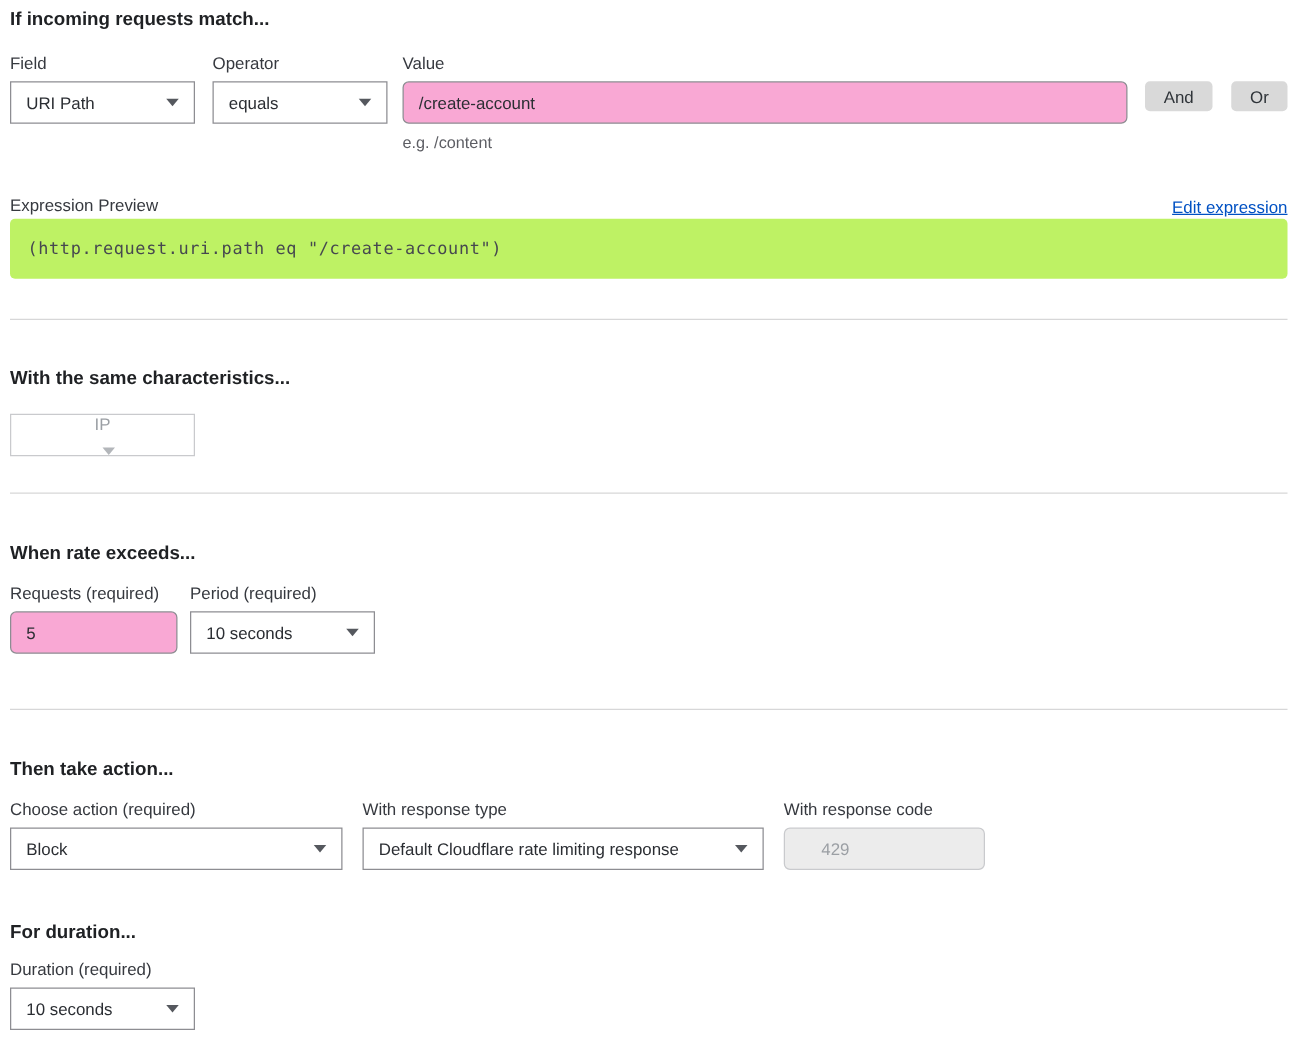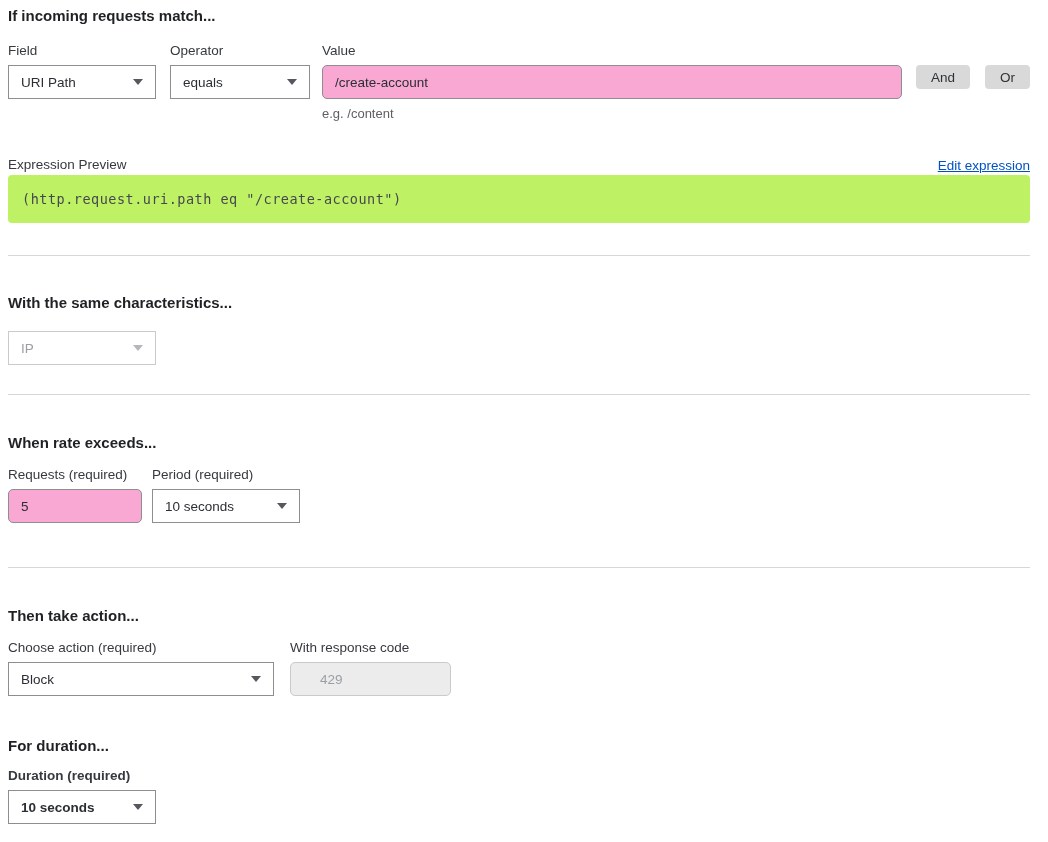--- a/index.html
+++ b/index.html
@@ -50,20 +50,21 @@
     border-left: 5px solid transparent;
     border-right: 5px solid transparent;
     border-top: 6px solid #55585e;
     margin-left: 10px;
     flex: 0 0 auto;
   }
   .select.disabled {
     border-color: #c9cacd;
     color: #9b9fa4;
     cursor: default;
+    flex-direction: column;
   }
   .select.disabled .chevron { border-top-color: #b3b6ba; }
 
   .text-input {
     height: 34px;
     width: 100%;
     border: 1px solid #8d8d92;
     border-radius: 5px;
     background: #f9a8d4;
     padding: 0 12px;
@@ -143,21 +144,21 @@
   .mt-expr-divider { margin-top: 32px; }
   .mt-heading-2    { margin-top: 39px; }
   .mt-ip-select    { margin-top: 20px; }
   .mt-divider-2    { margin-top: 29px; }
   .mt-heading-3    { margin-top: 40px; }
   .mt-rate-labels  { margin-top: 16px; }
   .mt-divider-3    { margin-top: 44px; }
   .mt-heading-4    { margin-top: 40px; }
   .mt-action-row   { margin-top: 16px; }
   .mt-heading-5    { margin-top: 42px; }
-  .mt-duration     { margin-top: 14px; font-weight: bold; }
+  .mt-duration     { margin-top: 14px; }
 
   .w-148 { width: 148px; }
 
   .rate-row { display: flex; align-items: flex-start; }
   .rate-row .col-requests { width: 134px; margin-right: 10px; }
   .rate-row .col-period   { width: 148px; }
 
   .action-row { display: flex; align-items: flex-start; }
   .action-row .col-action   { width: 266px; margin-right: 16px; }
   .action-row .col-restype  { width: 321px; margin-right: 16px; }
@@ -234,20 +235,27 @@
 
   <h2 class="section-heading mt-heading-4">Then take action...</h2>
   <div class="action-row mt-action-row">
     <div class="col col-action">
       <div class="control-label">Choose action (required)</div>
       <div class="select">
         <span>Block</span>
         <span class="chevron"></span>
       </div>
     </div>
+    <div class="col col-restype">
+      <div class="control-label">With response type</div>
+      <div class="select">
+        <span>Default Cloudflare rate limiting response</span>
+        <span class="chevron"></span>
+      </div>
+    </div>
     <div class="col col-rescode">
       <div class="control-label">With response code</div>
       <input class="text-input" type="text" disabled="" value="429" style="">
     </div>
   </div>
 
   <h2 class="section-heading mt-heading-5">For duration...</h2>
   <div class="mt-duration">
     <div class="control-label">Duration (required)</div>
     <div class="select w-148">

